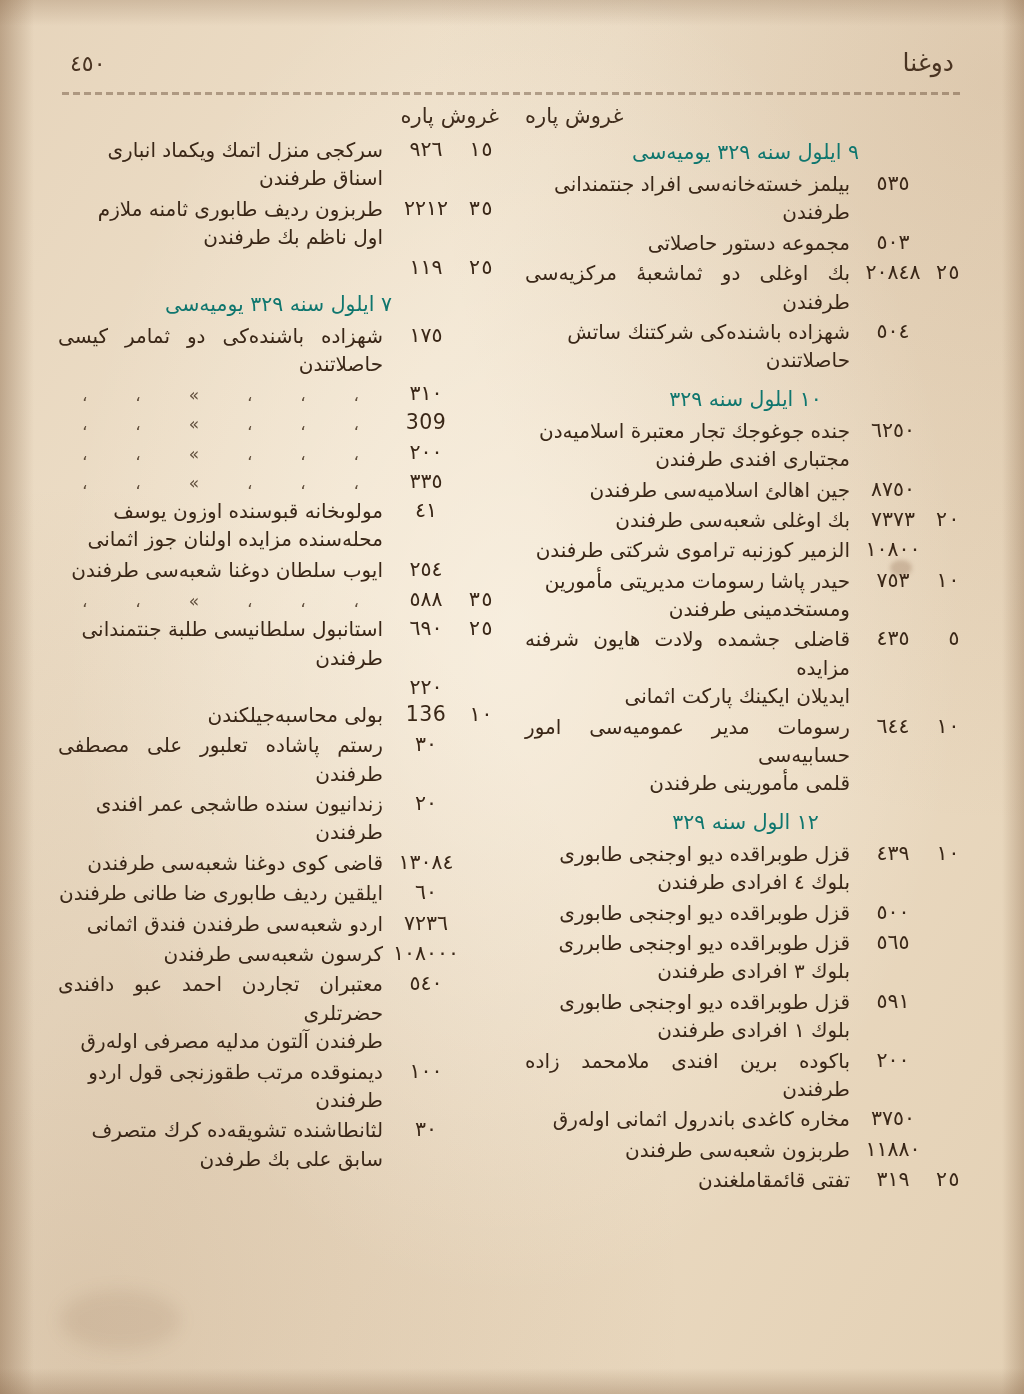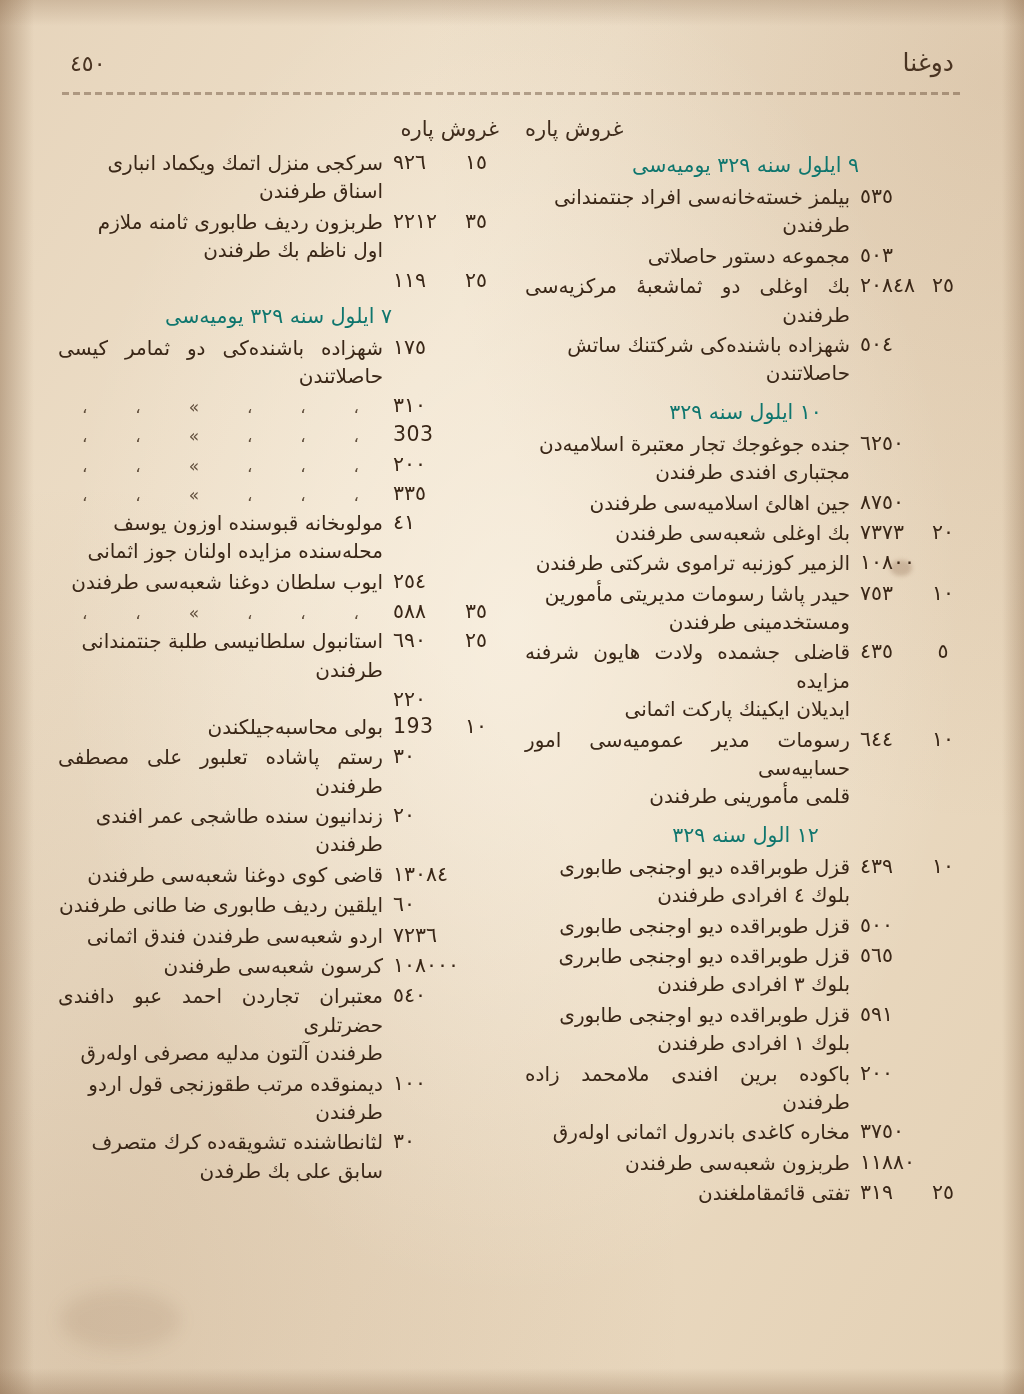--- a/index.html
+++ b/index.html
@@ -97,21 +97,20 @@
     left: 58px;
     right: 58px;
     bottom: 30px;
     display: flex;
     flex-direction: row;
     gap: 26px;
   }
   .col {
     flex: 1 1 0;
     min-width: 0;
-    margin-top: 13px;
   }
 
   .colhead {
     text-align: center;
     font-size: 21px;
     margin-bottom: 8px;
     color: #402d1d;
     letter-spacing: .5px;
   }
   .col.left .colhead { text-align: left; padding-right: 24px;}
@@ -127,27 +126,28 @@
     flex: 0 0 auto;
     font-size: 20.5px;
     white-space: nowrap;
     letter-spacing: .5px;
     padding-top: 1px;
     color: #3a2717;
   }
   .amt .kurus {
     display: inline-block;
     min-width: 66px;
-    text-align: left;
+    text-align: center;
   }
   .amt .para {
     display: inline-block;
     min-width: 34px;
-    text-align: center;
+    text-align: right;
     margin-right: 6px;
+    font-family: Liberation Mono, monospace;
   }
   .desc {
     flex: 1 1 auto;
     font-size: 20px;
     line-height: 1.42;
     padding-right: 10px;
     text-align: justify;
     text-align-last: right;
     color: #3a2717;
   }
@@ -317,21 +317,21 @@
                 <span>،</span>
                 <span>،</span>
                 <span>،</span>
                 <span>»</span>
                 <span>،</span>
                 <span>،</span>
               </div>
             </div>
           </div>
           <div class="entry">
-            <div class="amt"><span class="para"></span><span class="kurus">303</span></div>
+            <div class="amt"><span class="para"></span><span class="kurus">309</span></div>
             <div class="desc">
               <div class="dittoline">
                 <span>،</span>
                 <span>،</span>
                 <span>،</span>
                 <span>»</span>
                 <span>،</span>
                 <span>،</span>
               </div>
             </div>
@@ -384,21 +384,21 @@
             </div>
           </div>
           <div class="entry">
             <div class="amt"><span class="para">٢٥</span><span class="kurus">٦٩٠</span></div>
             <div class="desc"><span>استانبول سلطانيسى طلبة جنتمندانى</span><span class="l2">طرفندن</span></div>
           </div>
           <div class="entry">
             <div class="amt"><span class="para"></span><span class="kurus">٢٢٠</span></div>
           </div>
           <div class="entry">
-            <div class="amt"><span class="para">١٠</span><span class="kurus">193</span></div>
+            <div class="amt"><span class="para">١٠</span><span class="kurus">136</span></div>
             <div class="desc"><span>بولى محاسبه‌جيلكندن</span></div>
           </div>
           <div class="entry">
             <div class="amt"><span class="para"></span><span class="kurus">٣٠</span></div>
             <div class="desc"><span>رستم پاشاده تعلبور على مصطفى طرفندن</span></div>
           </div>
           <div class="entry">
             <div class="amt"><span class="para"></span><span class="kurus">٢٠</span></div>
             <div class="desc"><span>زندانيون سنده طاشجى عمر افندى</span><span class="l2">طرفندن</span></div>
           </div>

